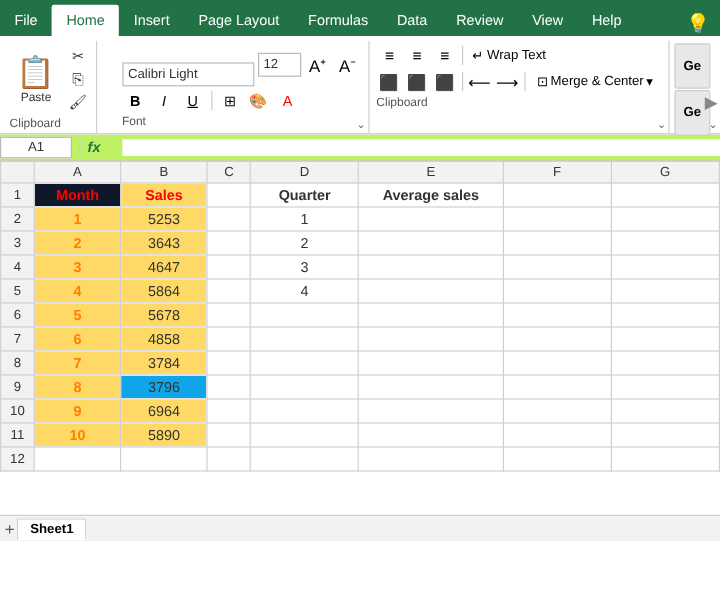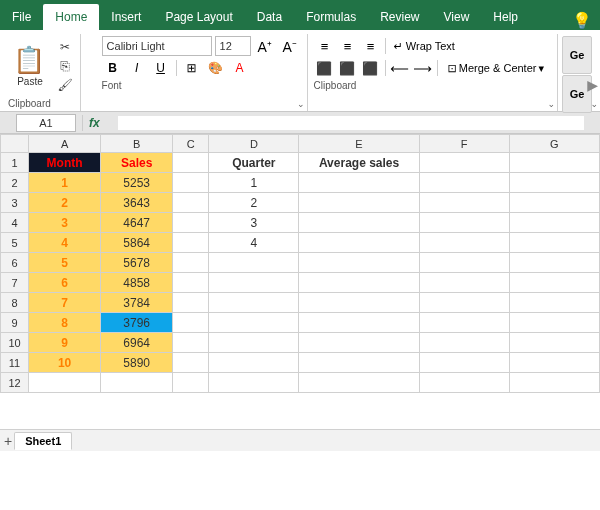--- a/index.html
+++ b/index.html
@@ -11,30 +11,30 @@
     .ribbon-tab { padding: 4px 12px; color: #fff; font-size: 12px; cursor: pointer; height: 26px; display: flex; align-items: center; }
     .ribbon-tab.active { background: #fff; color: #217346; border-radius: 2px 2px 0 0; }
 
     .ribbon-body { background: #fff; border-bottom: 1px solid #c8c8c8; display: flex; align-items: stretch; padding: 4px 4px 0 4px; height: 82px; position: relative; }
     .ribbon-group-label { font-size: 10px; color: #555; padding-bottom: 2px; white-space: nowrap; }
 
     .big-btn { display: flex; flex-direction: column; align-items: center; justify-content: center; width: 44px; height: 56px; cursor: pointer; border-radius: 3px; }
 
     .small-btns { display: flex; flex-direction: column; gap: 1px; }
     .small-btn { display: flex; align-items: center; justify-content: center; width: 22px; height: 18px; cursor: pointer; border-radius: 2px; font-size: 12px; color: #333; }
-    .font-name-box { border: 1px solid #bbb; width: 110px; height: 20px; padding: 0 4px; font-size: 11px; color: #333; }
+    .font-name-box { border: 1px solid #bbb; width: 110px; height: 20px; padding: 0 4px; font-size: 11px; color: #333; margin-top: 16px; }
     .font-size-box { border: 1px solid #bbb; width: 36px; height: 20px; padding: 0 4px; font-size: 11px; color: #333; }
     .fmt-btn { width: 22px; height: 20px; display: flex; align-items: center; justify-content: center; cursor: pointer; border-radius: 2px; font-size: 12px; border: 1px solid transparent; }
     .sep { width: 1px; height: 16px; background: #ccc; margin: 0 2px; }
     .align-btn { width: 22px; height: 20px; display: flex; align-items: center; justify-content: center; cursor: pointer; border-radius: 2px; font-size: 13px; border: 1px solid transparent; }
     .wrap-btn { display: flex; align-items: center; gap: 3px; padding: 1px 4px; cursor: pointer; border-radius: 2px; font-size: 11px; border: 1px solid transparent; white-space: nowrap; }
     .merge-btn { display: flex; align-items: center; gap: 2px; padding: 1px 6px; cursor: pointer; border-radius: 2px; font-size: 11px; border: 1px solid transparent; white-space: nowrap; }
 
     
-    .formula-bar { display: flex; align-items: center; height: 22px; border-bottom: 1px solid #c8c8c8; padding: 0 16px; background: #e5e5e5; }
+    .formula-bar { display: flex; align-items: center; height: 22px; border-bottom: 1px solid #c8c8c8; padding: 0 0; background: #bef264; }
     .name-box { border: 1px solid #bbb; width: 60px; height: 18px; font-size: 11px; padding: 0 4px; text-align: center; color: #333; }
     .formula-divider { width: 1px; height: 16px; background: #ccc; margin: 0 6px; }
     .formula-fx { font-size: 12px; color: #217346; font-style: italic; font-weight: bold; margin-right: 18px; }
     .formula-input { flex: 1; border: none; outline: none; font-size: 12px; color: #333; }
     .sheet-table { border-collapse: collapse; width: 100%; table-layout: fixed; }
 
     
     .col-header { background: #f2f2f2; border: 1px solid #d0d0d0; text-align: center; font-size: 11px; color: #333; font-weight: normal; height: 18px; user-select: none; cursor: pointer; }
     .row-header { background: #f2f2f2; border: 1px solid #d0d0d0; text-align: center; font-size: 11px; color: #333; font-weight: normal; width: 28px; user-select: none; cursor: pointer; }
 
@@ -74,22 +74,22 @@
   </style>
 </head>
 <body>
 
 <div class="ribbon">
   <div class="ribbon-tabs">
     <div class="ribbon-tab" style="background:#217346; color:#fff;margin-top:37px;">File</div>
     <div class="ribbon-tab active">Home</div>
     <div class="ribbon-tab">Insert</div>
     <div class="ribbon-tab">Page Layout</div>
+    <div class="ribbon-tab">Formulas</div>
     <div class="ribbon-tab">Data</div>
-    <div class="ribbon-tab">Formulas</div>
     <div class="ribbon-tab">Review</div>
     <div class="ribbon-tab">View</div>
     <div class="ribbon-tab">Help</div>
     <div style="flex:1;"></div>
     <div style="display:flex;align-items:center;padding:0 8px;">
       <span style="font-size:16px;color:#fff;cursor:pointer;">💡</span>
     </div>
   </div>
 </div>
 

